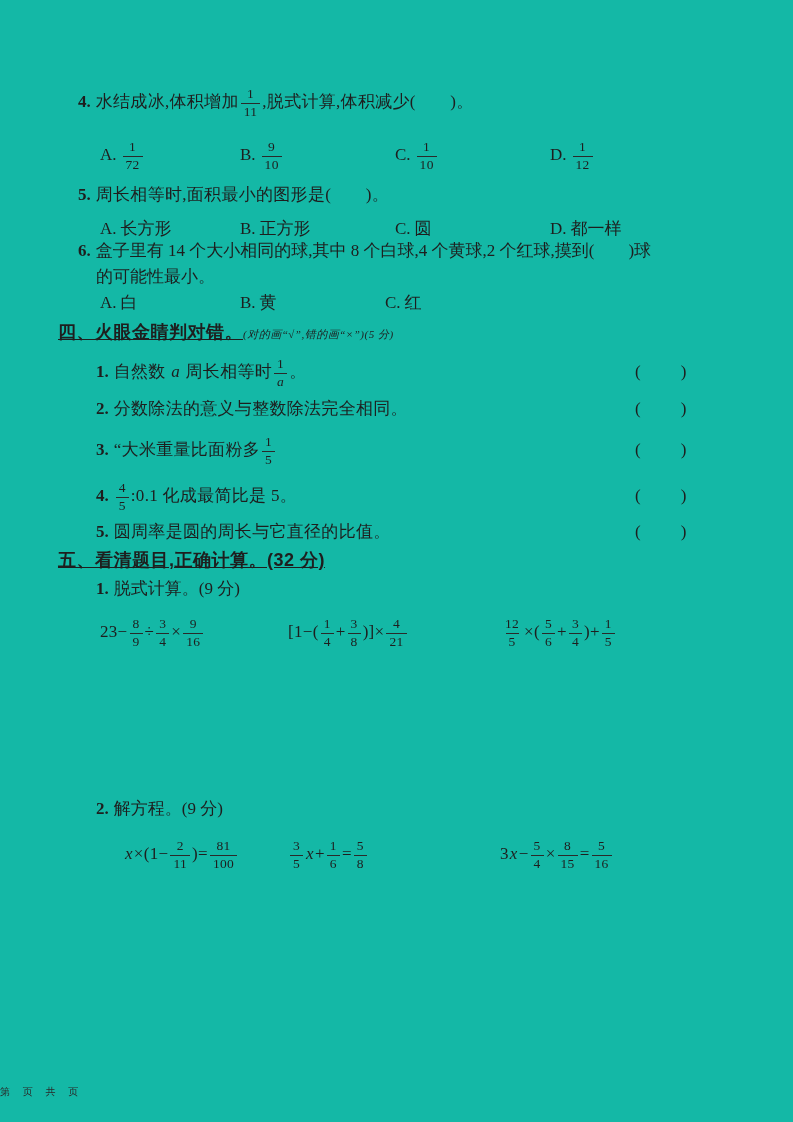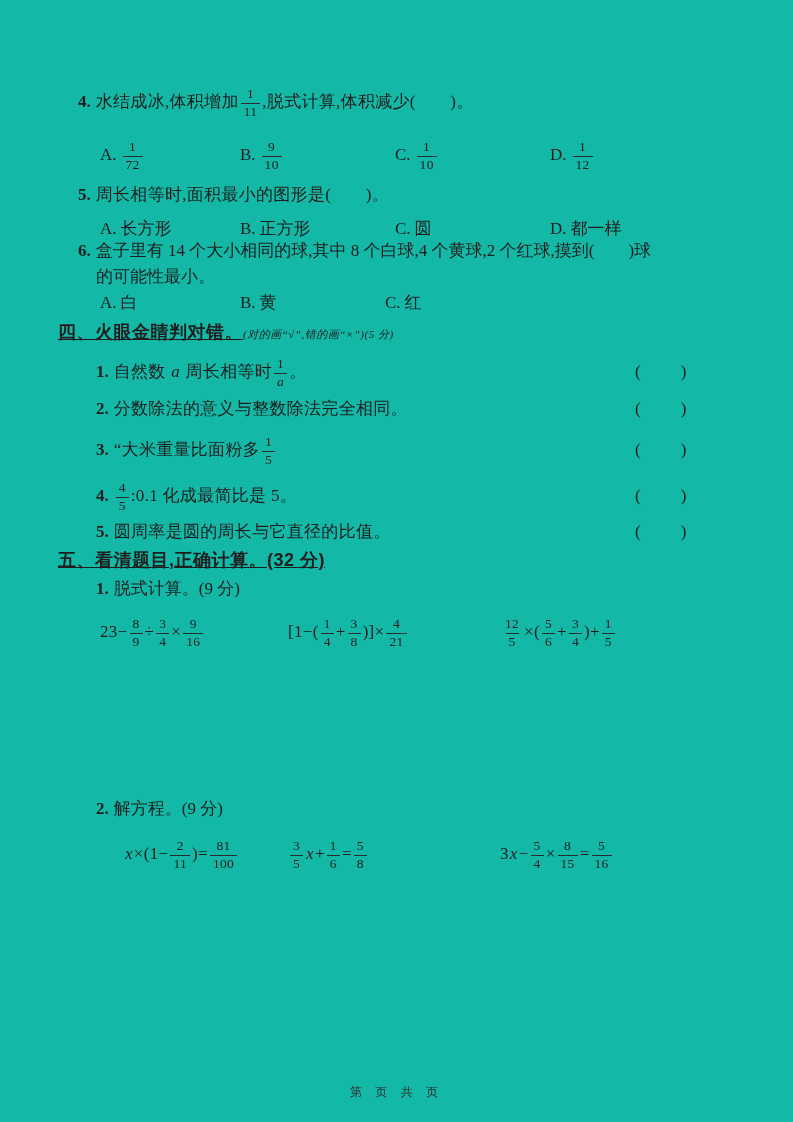--- a/index.html
+++ b/index.html
@@ -30,21 +30,21 @@
     vertical-align:middle;line-height:1.05;font-size:13.5px;
     margin:0 2px;
   }
   .frac .fn{padding:0 3px 1.5px;}
   .frac .fd{border-top:1.2px solid #2a2a2a;padding:1.5px 3px 0;}
   .var{font-style:italic;padding:0 1px;}
   .it{font-style:italic;}
   .paren{position:absolute;left:635px;top:0;letter-spacing:2px;}
   .expr{position:absolute;top:0;}
   .footer{
-    text-align:center;font-size:12px;letter-spacing:5px;color:#2a2a2a;
+    font-size:10px;letter-spacing:5px;color:#2a2a2a;
     font-family:"Liberation Sans","DejaVu Sans",sans-serif;
   }
 </style>
 </head>
 <body>
 
 <div class="page">
 
   <div class="row" style="top:80px;height:44px;line-height:44px;padding-left:78px;">
     <span class="qnum">4.</span><span class="math"><span>水结成冰,体积增加</span><span class="frac">

